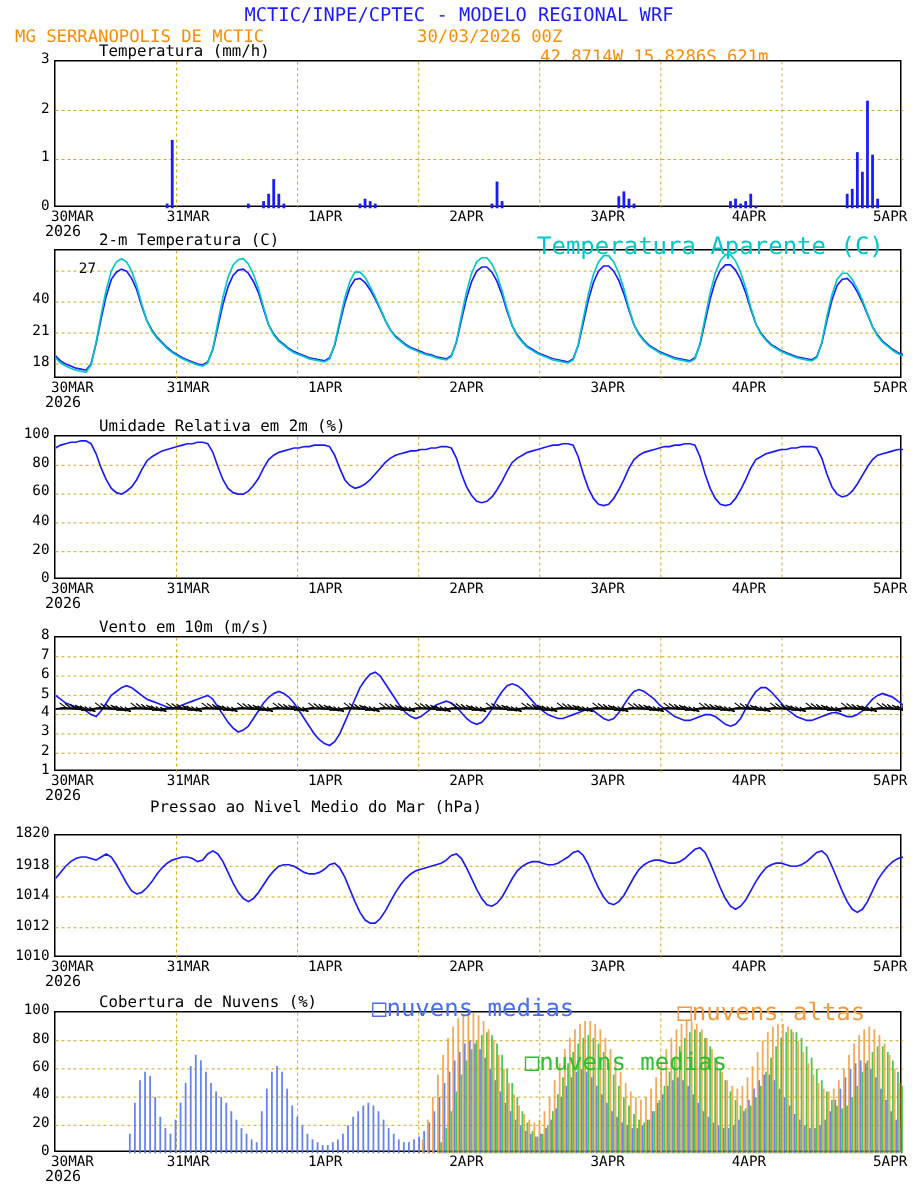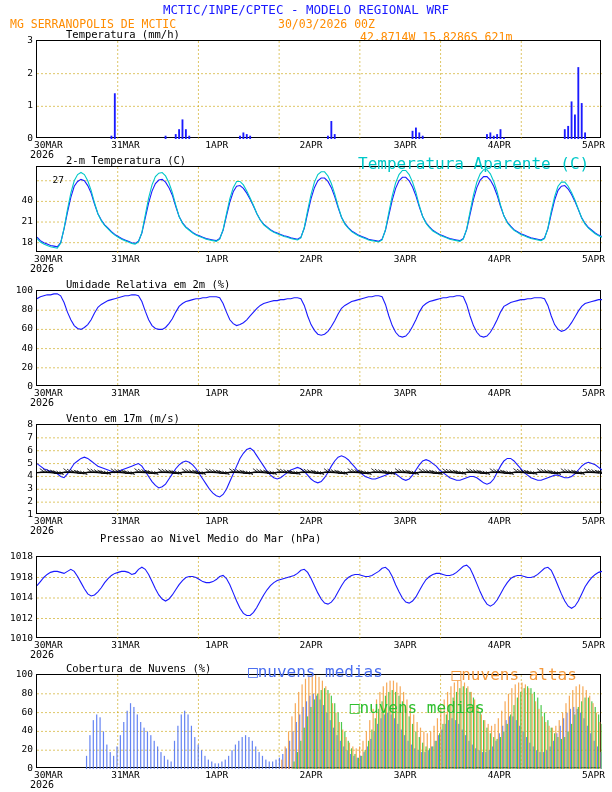--- a/index.html
+++ b/index.html
@@ -865,21 +865,21 @@
 <div class="ylab" style="top: 303.2px; left: 0px; width: 33px;">80</div>
 <div class="ylab" style="top: 284px; left: 0px; width: 33px;">100</div>
 <div class="xlab" style="top: 387px; left: 34px;">30MAR</div>
 <div class="xlab" style="top: 387px; left: 111.167px;">31MAR</div>
 <div class="xlab" style="top: 387px; left: 205.333px;">1APR</div>
 <div class="xlab" style="top: 387px; left: 299.5px;">2APR</div>
 <div class="xlab" style="top: 387px; left: 393.667px;">3APR</div>
 <div class="xlab" style="top: 387px; left: 487.833px;">4APR</div>
 <div class="xlab" style="top: 387px; left: 582px;">5APR</div>
 <div class="yr" style="top: 397px;">2026</div>
-<div class="ptitle" style="left: 66px; top: 412px;">Vento em 17m (m/s)</div>
+<div class="ptitle" style="left: 66px; top: 412px;">Vento em 10m (m/s)</div>
 <div class="ylab" style="top: 508px; left: 0px; width: 33px;">1</div>
 <div class="ylab" style="top: 495.143px; left: 0px; width: 33px;">2</div>
 <div class="ylab" style="top: 482.286px; left: 0px; width: 33px;">3</div>
 <div class="ylab" style="top: 469.429px; left: 0px; width: 33px;">4</div>
 <div class="ylab" style="top: 456.571px; left: 0px; width: 33px;">5</div>
 <div class="ylab" style="top: 443.714px; left: 0px; width: 33px;">6</div>
 <div class="ylab" style="top: 430.857px; left: 0px; width: 33px;">7</div>
 <div class="ylab" style="top: 418px; left: 0px; width: 33px;">8</div>
 <div class="xlab" style="top: 515px; left: 34px;">30MAR</div>
 <div class="xlab" style="top: 515px; left: 111.167px;">31MAR</div>
@@ -887,21 +887,21 @@
 <div class="xlab" style="top: 515px; left: 299.5px;">2APR</div>
 <div class="xlab" style="top: 515px; left: 393.667px;">3APR</div>
 <div class="xlab" style="top: 515px; left: 487.833px;">4APR</div>
 <div class="xlab" style="top: 515px; left: 582px;">5APR</div>
 <div class="yr" style="top: 525px;">2026</div>
 <div class="ptitle" style="left: 66px; top: 532px; margin-left: 34px;">Pressao ao Nivel Medio do Mar (hPa)</div>
 <div class="ylab" style="top: 632px; left: 0px; width: 33px;">1010</div>
 <div class="ylab" style="top: 611.5px; left: 0px; width: 33px;">1012</div>
 <div class="ylab" style="top: 591px; left: 0px; width: 33px;">1014</div>
 <div class="ylab" style="top: 570.5px; left: 0px; width: 33px;">1918</div>
-<div class="ylab" style="top: 550px; left: 0px; width: 33px;">1018</div>
+<div class="ylab" style="top: 550px; left: 0px; width: 33px;">1820</div>
 <div class="xlab" style="top: 639px; left: 34px;">30MAR</div>
 <div class="xlab" style="top: 639px; left: 111.167px;">31MAR</div>
 <div class="xlab" style="top: 639px; left: 205.333px;">1APR</div>
 <div class="xlab" style="top: 639px; left: 299.5px;">2APR</div>
 <div class="xlab" style="top: 639px; left: 393.667px;">3APR</div>
 <div class="xlab" style="top: 639px; left: 487.833px;">4APR</div>
 <div class="xlab" style="top: 639px; left: 582px;">5APR</div>
 <div class="yr" style="top: 649px;">2026</div>
 <div class="ptitle" style="left: 66px; top: 662px;">Cobertura de Nuvens (%)</div>
 <div class="plegend" style="left: 248px; top: 662px; color: rgb(74, 110, 240);">□nuvens medias</div>

